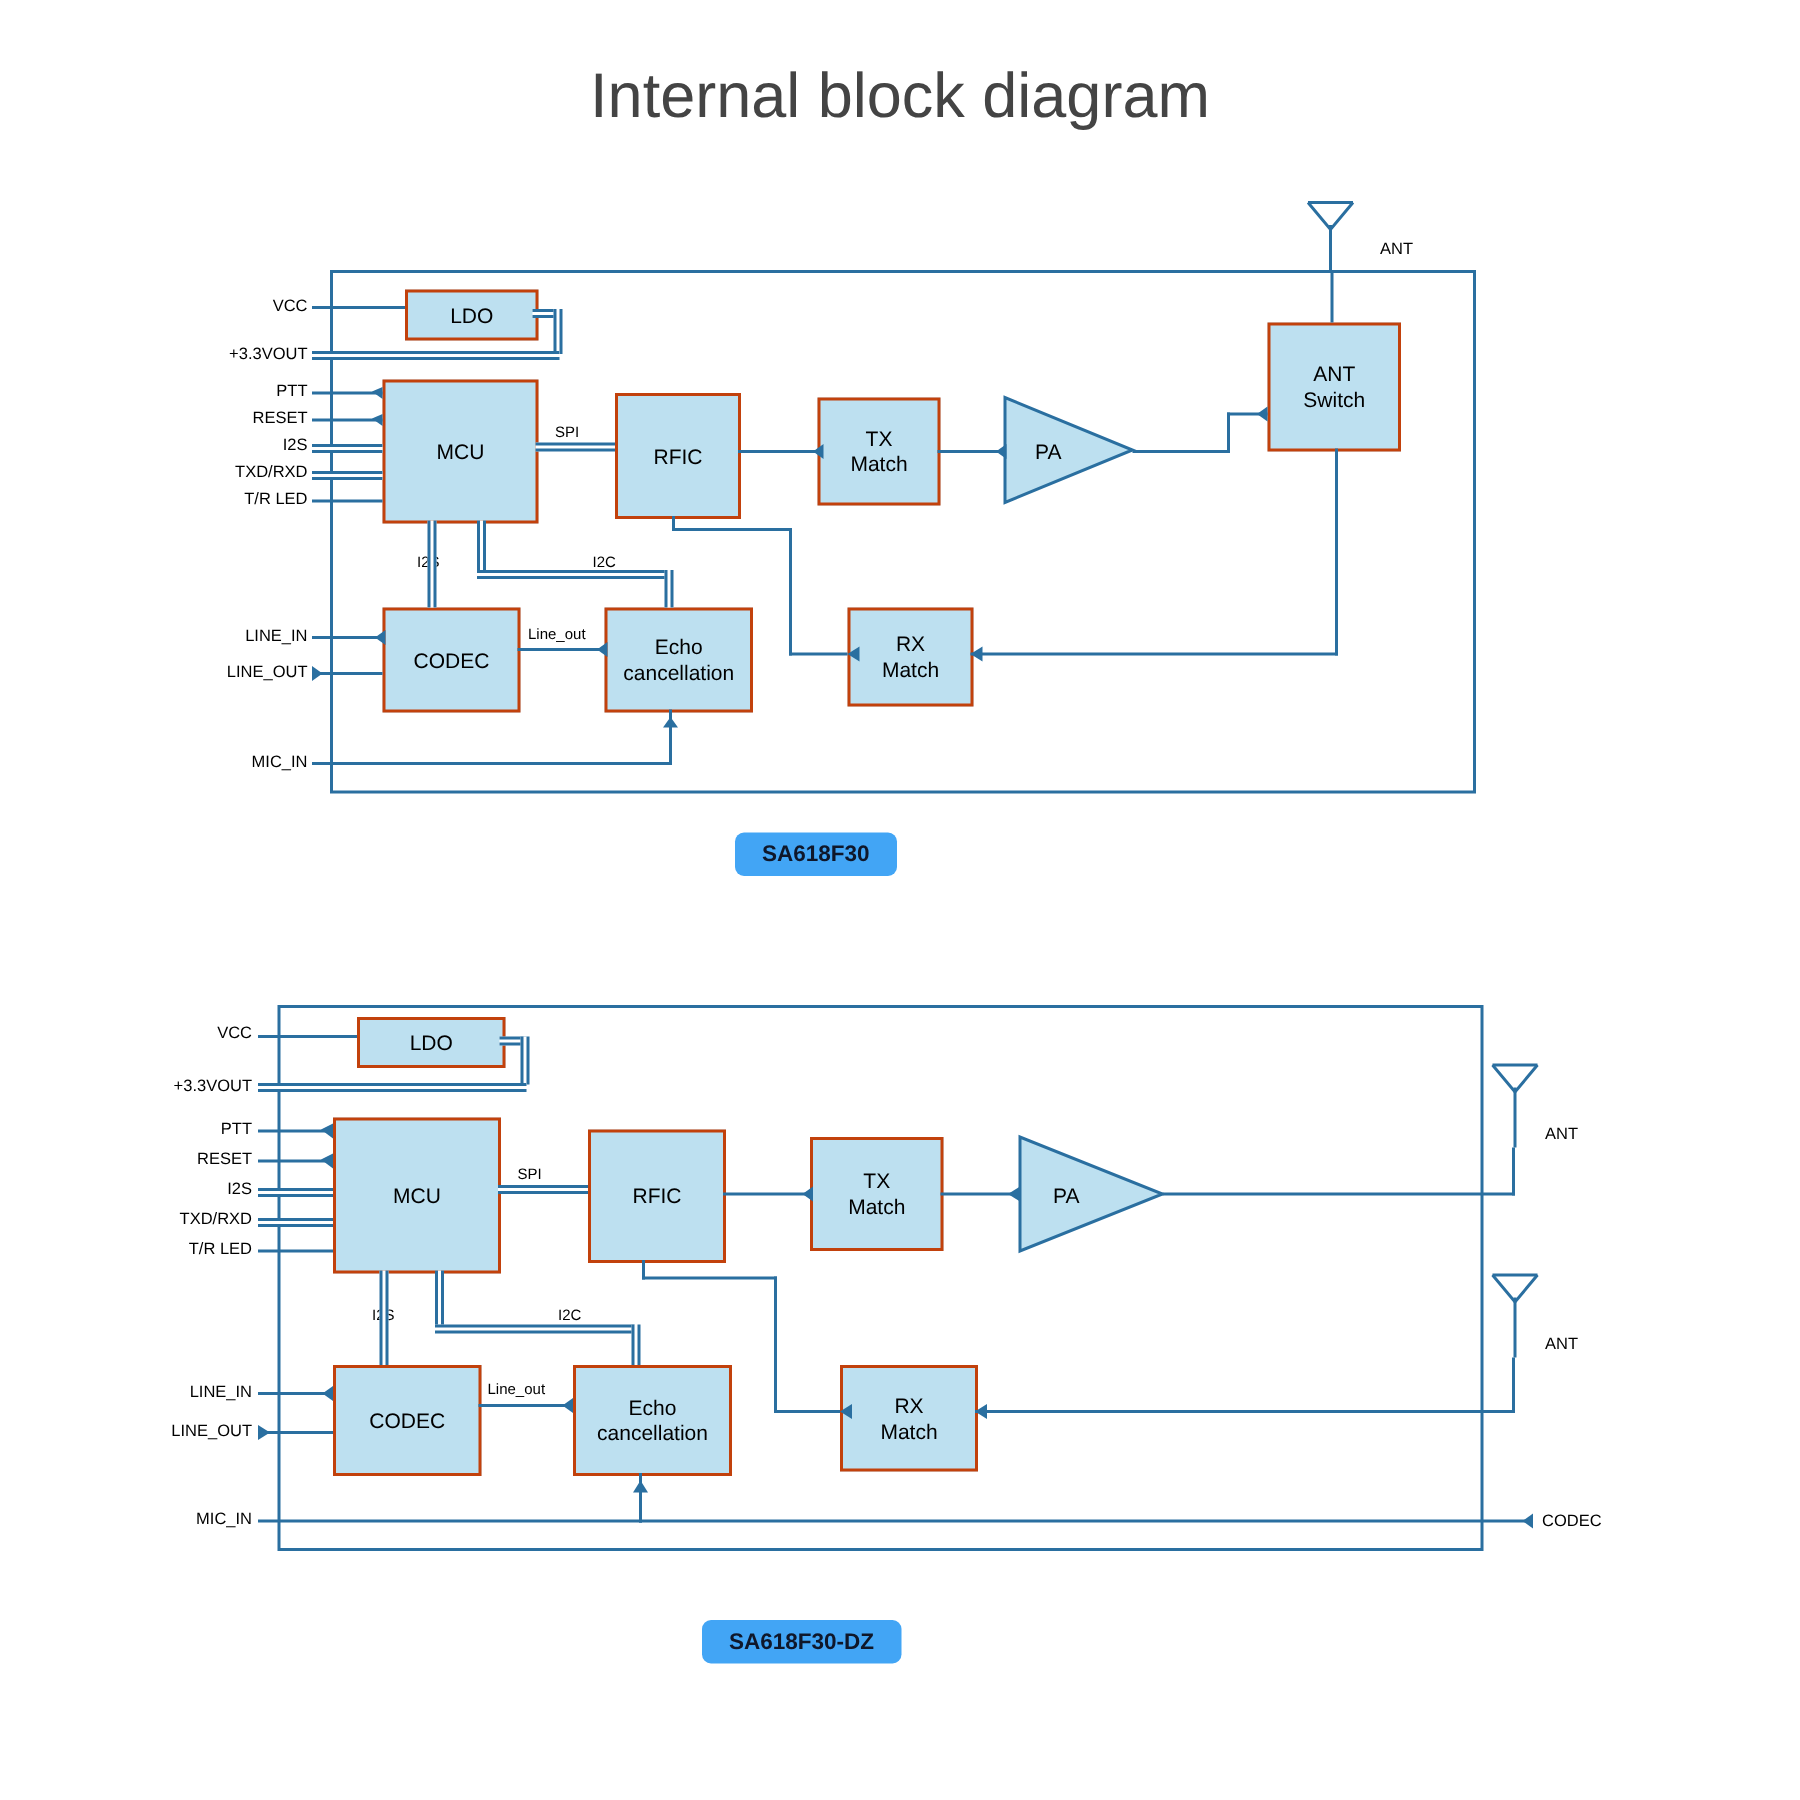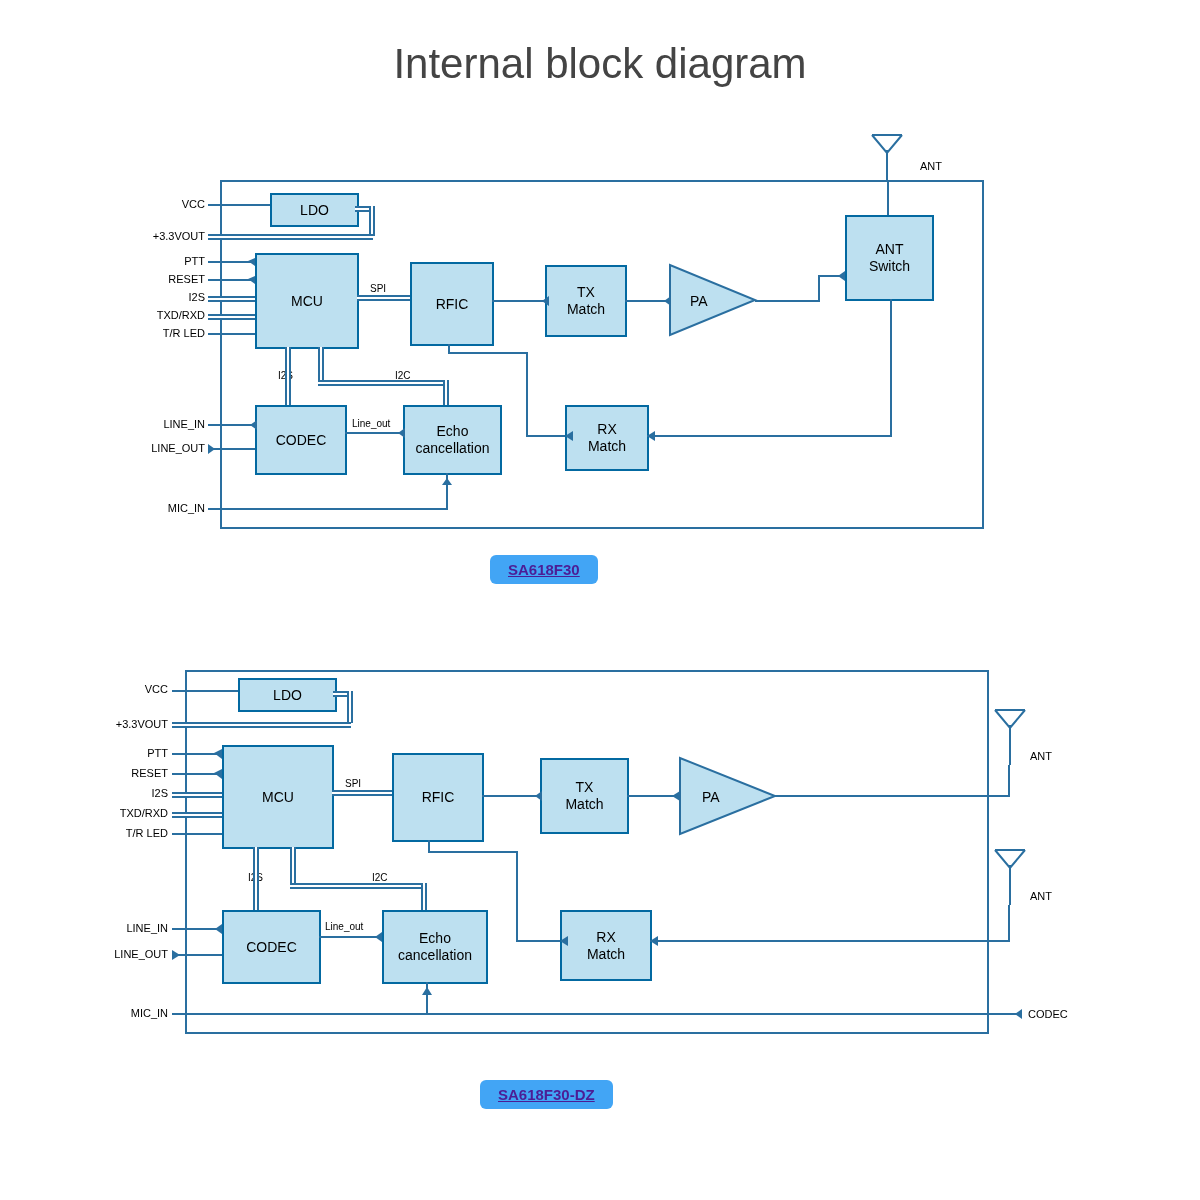--- a/index.html
+++ b/index.html
@@ -14,21 +14,21 @@
   .page-title {
     text-align: center;
     font-size: 42px;
     color: #444;
     margin: 40px 0 30px 0;
     font-weight: 400;
   }
   .block {
     position: absolute;
     background: #bde0f0;
-    border: 2px solid #0369a1;
+    border: 2px solid #c2410c;
     display: flex;
     align-items: center;
     justify-content: center;
     text-align: center;
     font-size: 14px;
     color: #000;
     line-height: 1.2;
   }
   .pin-label {
     position: absolute;
@@ -60,26 +60,25 @@
   .dbl-v {
     position: absolute;
     border-left: 2px solid #2a6fa0;
     border-right: 2px solid #2a6fa0;
     width: 2px;
     background: #fff;
   }
   .badge {
     position: absolute;
     background: #42a5f5;
-    color: #4c1d95;
+    color: #0f172a;
     font-size: 15px;
     padding: 6px 18px;
     border-radius: 6px;
     font-weight: bold;
-    text-decoration: underline;
   }
   svg.overlay {
     position: absolute;
     left: 0; top: 0;
     overflow: visible;
     pointer-events: none;
   }
   .arrowhead {
     fill: #2a6fa0;
   }
@@ -291,13 +290,13 @@
     <polygon class="arrowhead" points="562,146 570,141 570,151"></polygon>
     <polygon class="arrowhead" points="540,291 548,286 548,296"></polygon>
     <polygon class="arrowhead" points="450,291 458,286 458,296"></polygon>
     <polygon class="arrowhead" points="265,287 272,282 272,292"></polygon>
     <polygon class="arrowhead" points="105,279 112,274 112,284"></polygon>
     <polygon class="arrowhead" points="70,305 62,300 62,310"></polygon>
     <polygon class="arrowhead" points="317,337 312,345 322,345"></polygon>
     <polygon class="arrowhead" points="905,364 912,359 912,369"></polygon>
   </svg>
 </div>
-<div class="badge" style="left:480px; top:1080px;">SA618F30-DZ</div>
+<div class="badge" style="left:468px; top:1080px;">SA618F30-DZ</div>
 
 </body></html>

